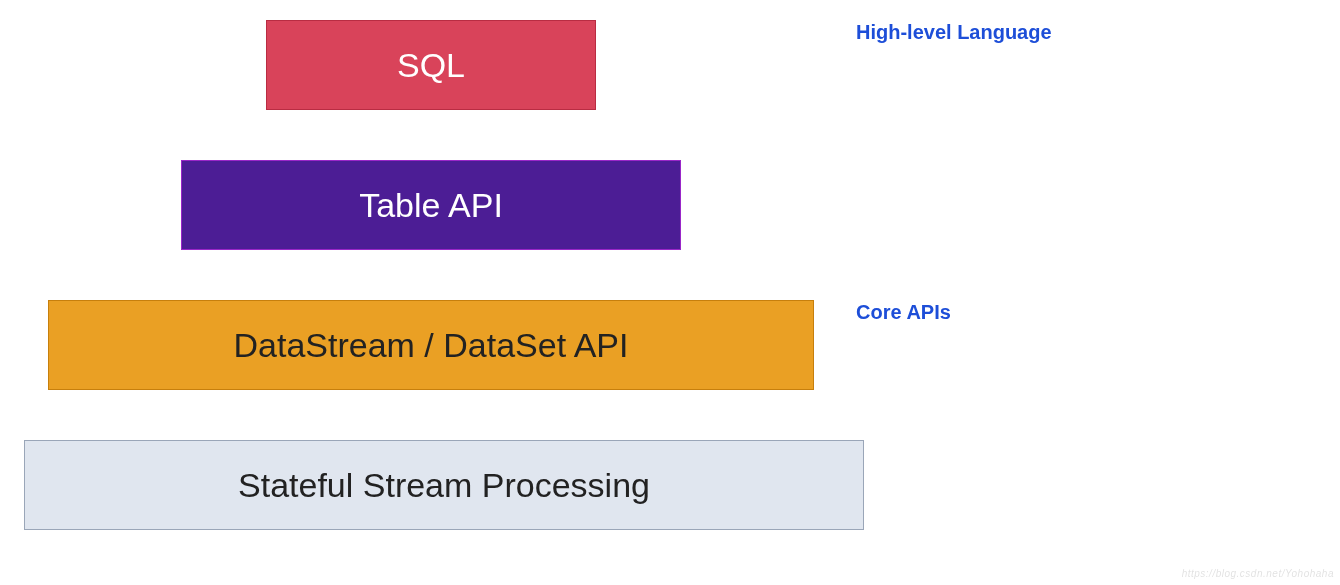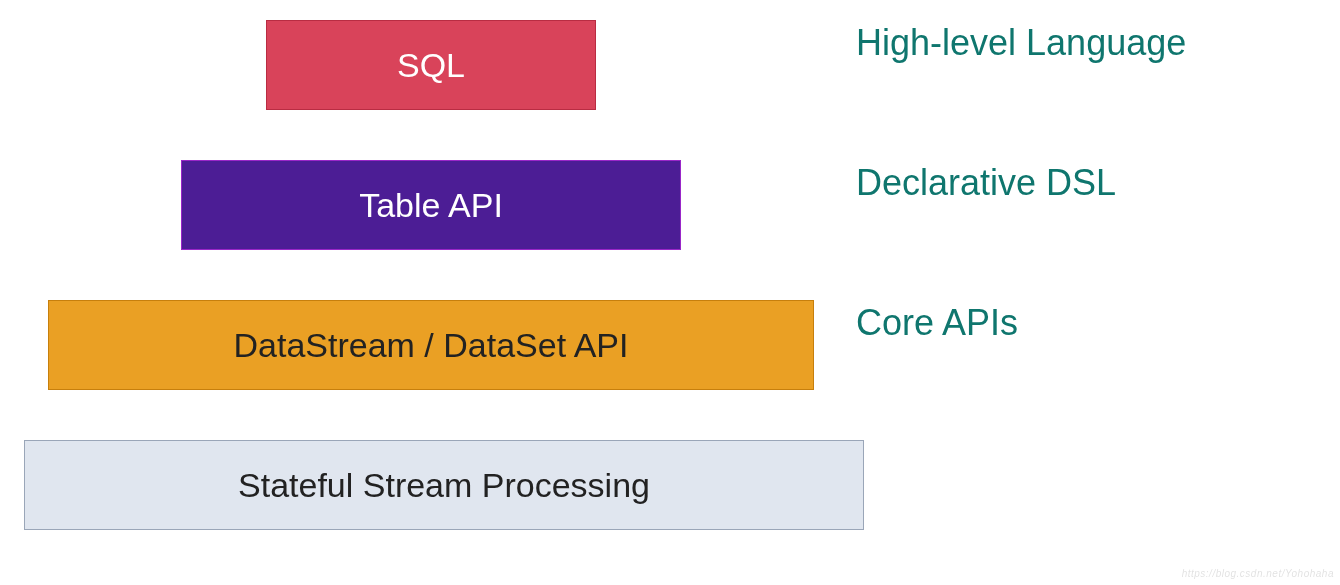--- a/index.html
+++ b/index.html
@@ -24,23 +24,24 @@
     }
     .box {
       height: 90px;
       display: flex;
       align-items: center;
       justify-content: center;
       font-size: 34px;
       border: 1px solid;
     }
     .label {
-      font-size: 36px;
-      color: #0f766e;
+      font-size: 20px;
+      color: #1d4ed8;
       line-height: 1.25;
+      font-weight: bold;
     }
     .box-sql {
       width: 330px;
       background: #d9435a;
       border-color: #b92c42;
       color: #fff;
     }
     .box-table {
       width: 500px;
       background: #4c1d95;
@@ -84,21 +85,20 @@
   </div>
   <div class="label">High-level Language</div>
 </div>
 
 <div class="row row2">
   <div class="box-wrap">
     <div class="box box-table">
       <span>Table API</span>
     </div>
   </div>
-  <div class="label">Declarative DSL</div>
 </div>
 
 <div class="row row3">
   <div class="box-wrap">
     <div class="box box-ds">
       <span>DataStream / DataSet API</span>
     </div>
   </div>
   <div class="label">Core APIs</div>
 </div>

